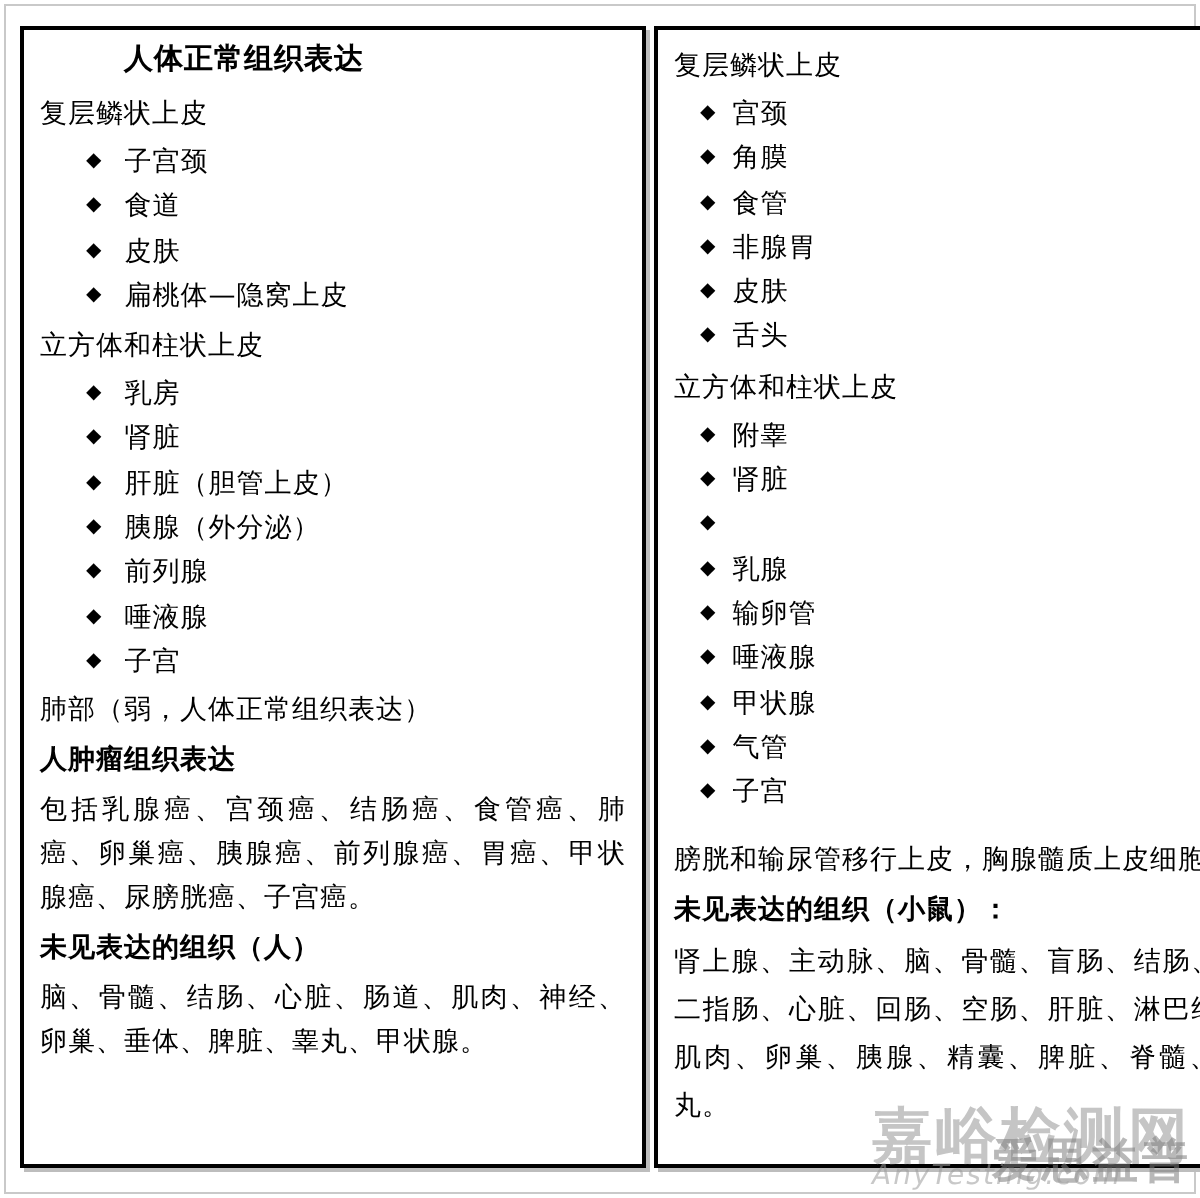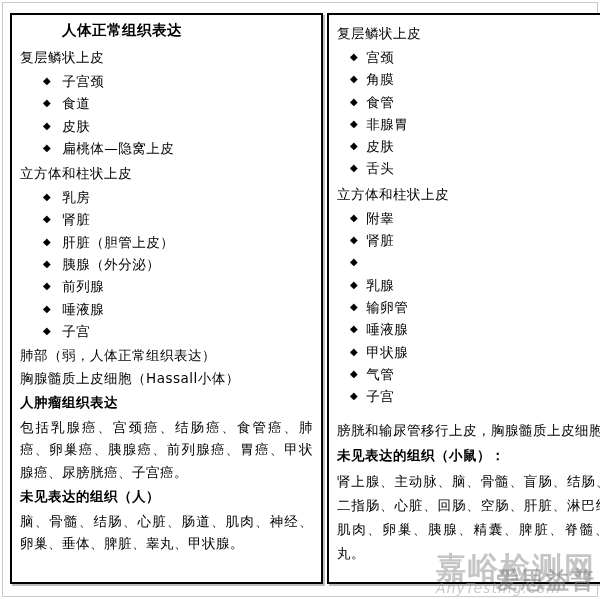--- a/index.html
+++ b/index.html
@@ -185,21 +185,20 @@
           <span class="bullet">◆</span>
           <span>唾液腺</span>
         </li>
       <li>
           <span class="bullet">◆</span>
           <span>子宫</span>
         </li>
     </ul>
 
     <p class="note">肺部（弱，人体正常组织表达）</p>
-    <p class="note">胸腺髓质上皮细胞（Hassall小体）</p>
 
     <div class="bold-heading">人肿瘤组织表达</div>
     <p class="para">包括乳腺癌、宫颈癌、结肠癌、食管癌、肺癌、卵巢癌、胰腺癌、前列腺癌、胃癌、甲状腺癌、尿膀胱癌、子宫癌。</p>
 
     <div class="bold-heading">未见表达的组织（人）</div>
     <p class="para">脑、骨髓、结肠、心脏、肠道、肌肉、神经、卵巢、垂体、脾脏、睾丸、甲状腺。</p>
   </div>
 
   <div class="cell mouse">
 

